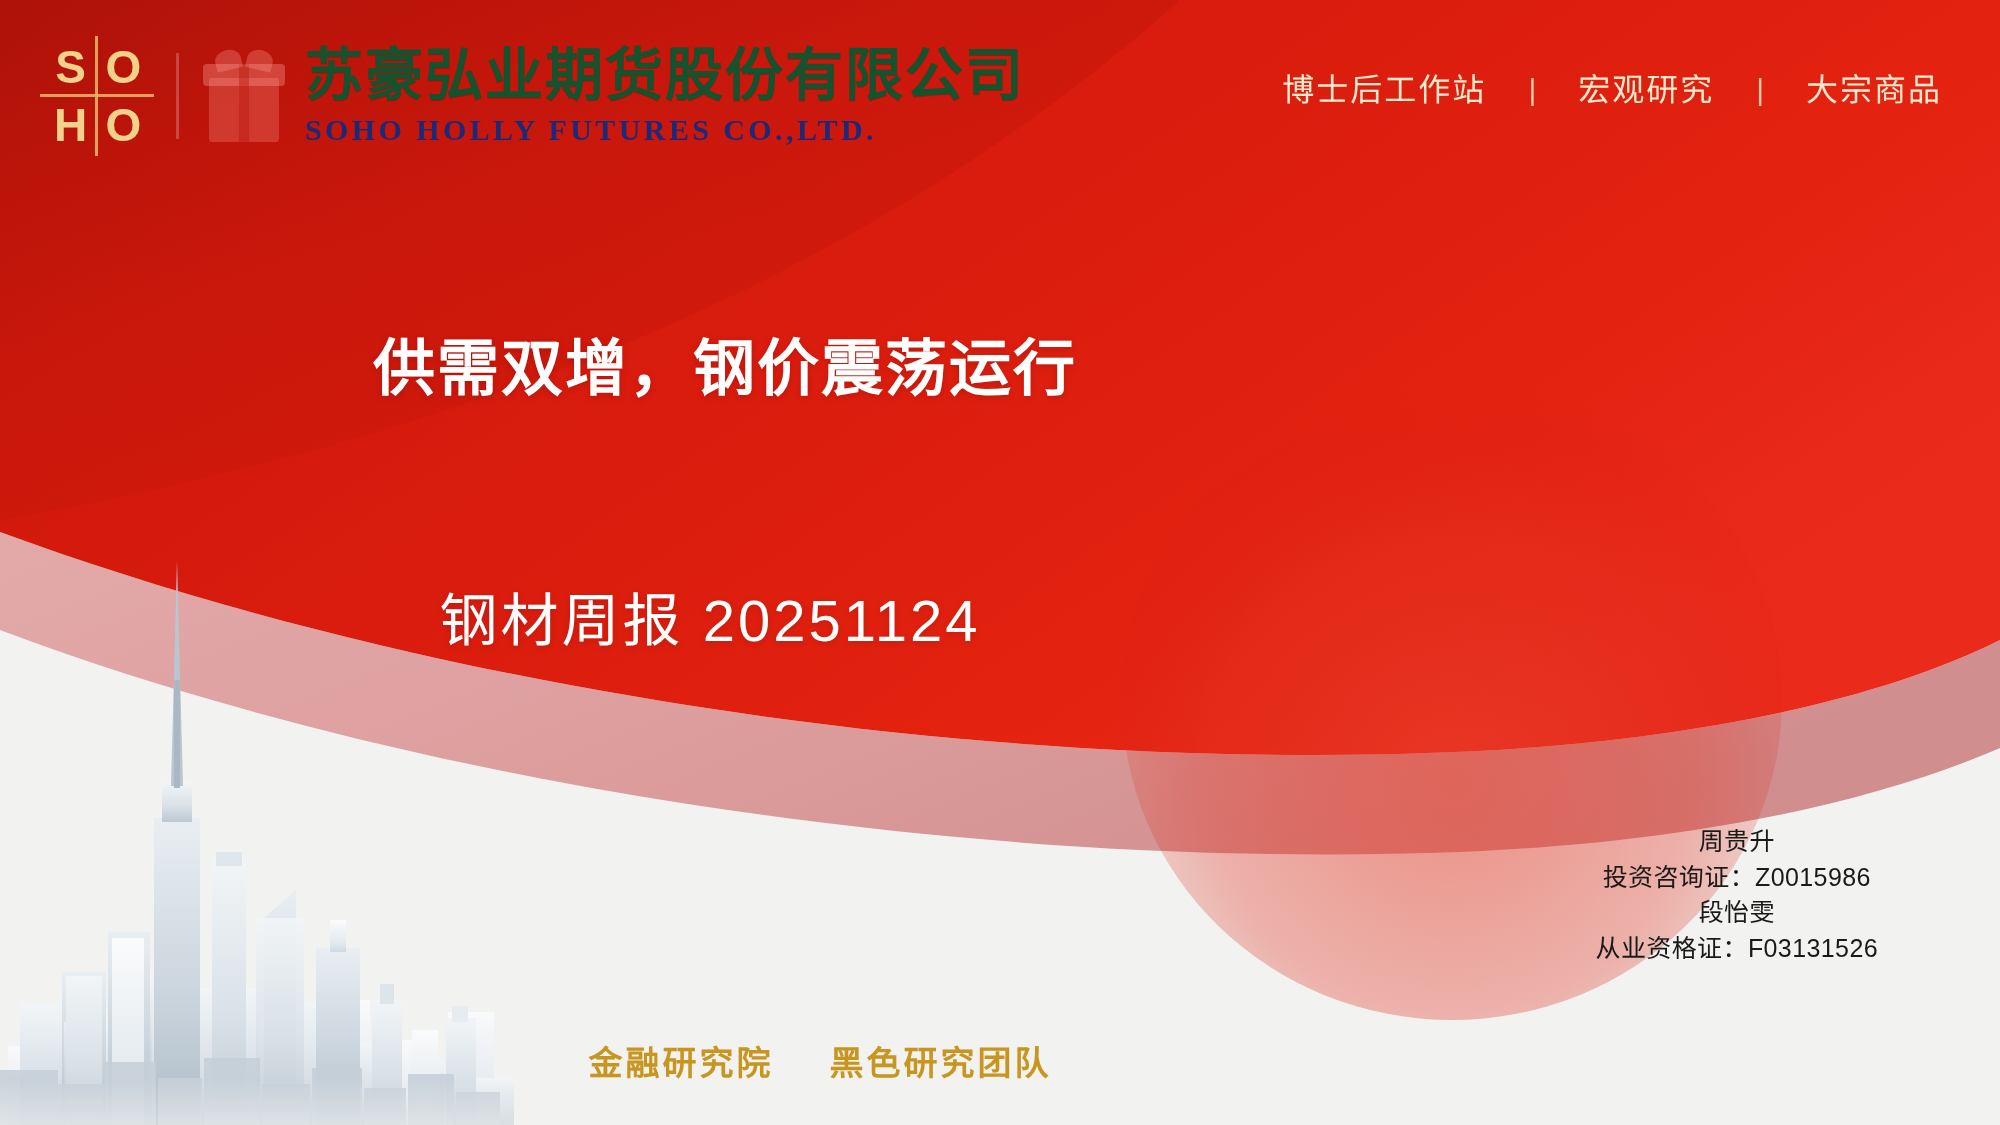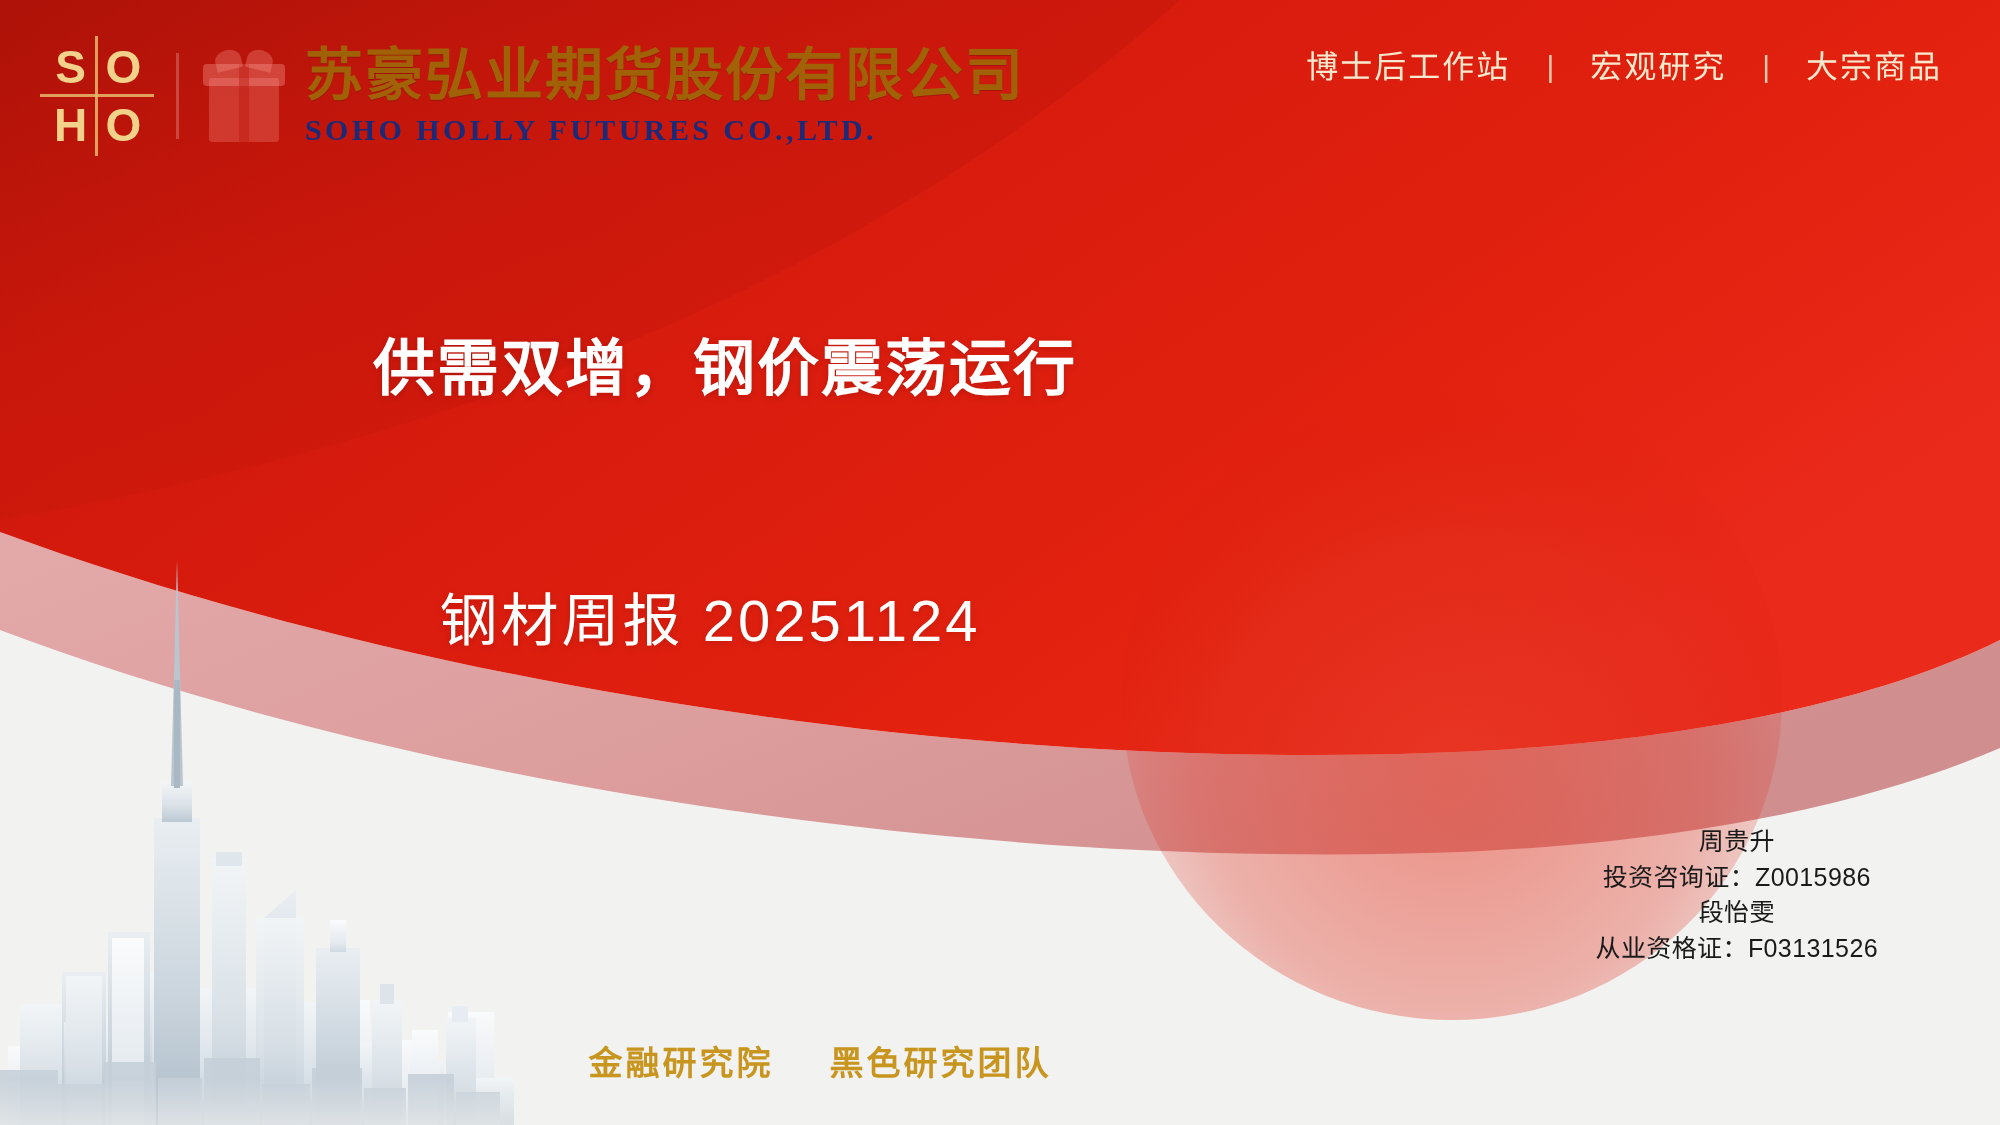--- a/index.html
+++ b/index.html
@@ -142,44 +142,44 @@
     display: flex;
     flex-direction: column;
     justify-content: center;
     margin-left: 4px;
   }
   .company-cn {
     font-family: "Liberation Serif", "DejaVu Serif", serif;
     font-weight: 700;
     font-size: 58px;
     line-height: 1.04;
-    color: #a16207;
+    color: #14532d;
     letter-spacing: 2px;
     text-shadow: 0 1px 0 rgba(0,0,0,.18);
     white-space: nowrap;
   }
   .company-en {
     font-family: "Liberation Serif", "DejaVu Serif", serif;
     font-weight: 700;
     font-size: 30px;
     line-height: 1.1;
     color: #1b2a78;
     letter-spacing: 3.4px;
     margin-top: 6px;
     white-space: nowrap;
   }
 
   
   #topnav {
     position: absolute;
     right: 56px;
-    top: 47px;
+    top: 70px;
     display: flex;
     align-items: center;
-    gap: 8px;
+    gap: 14px;
     white-space: nowrap;
   }
   .nav-item {
     font-size: 32px;
     line-height: 1;
     color: #f7e9cd;
     letter-spacing: 2px;
     padding: 4px 2px;
   }
   .nav-sep {

